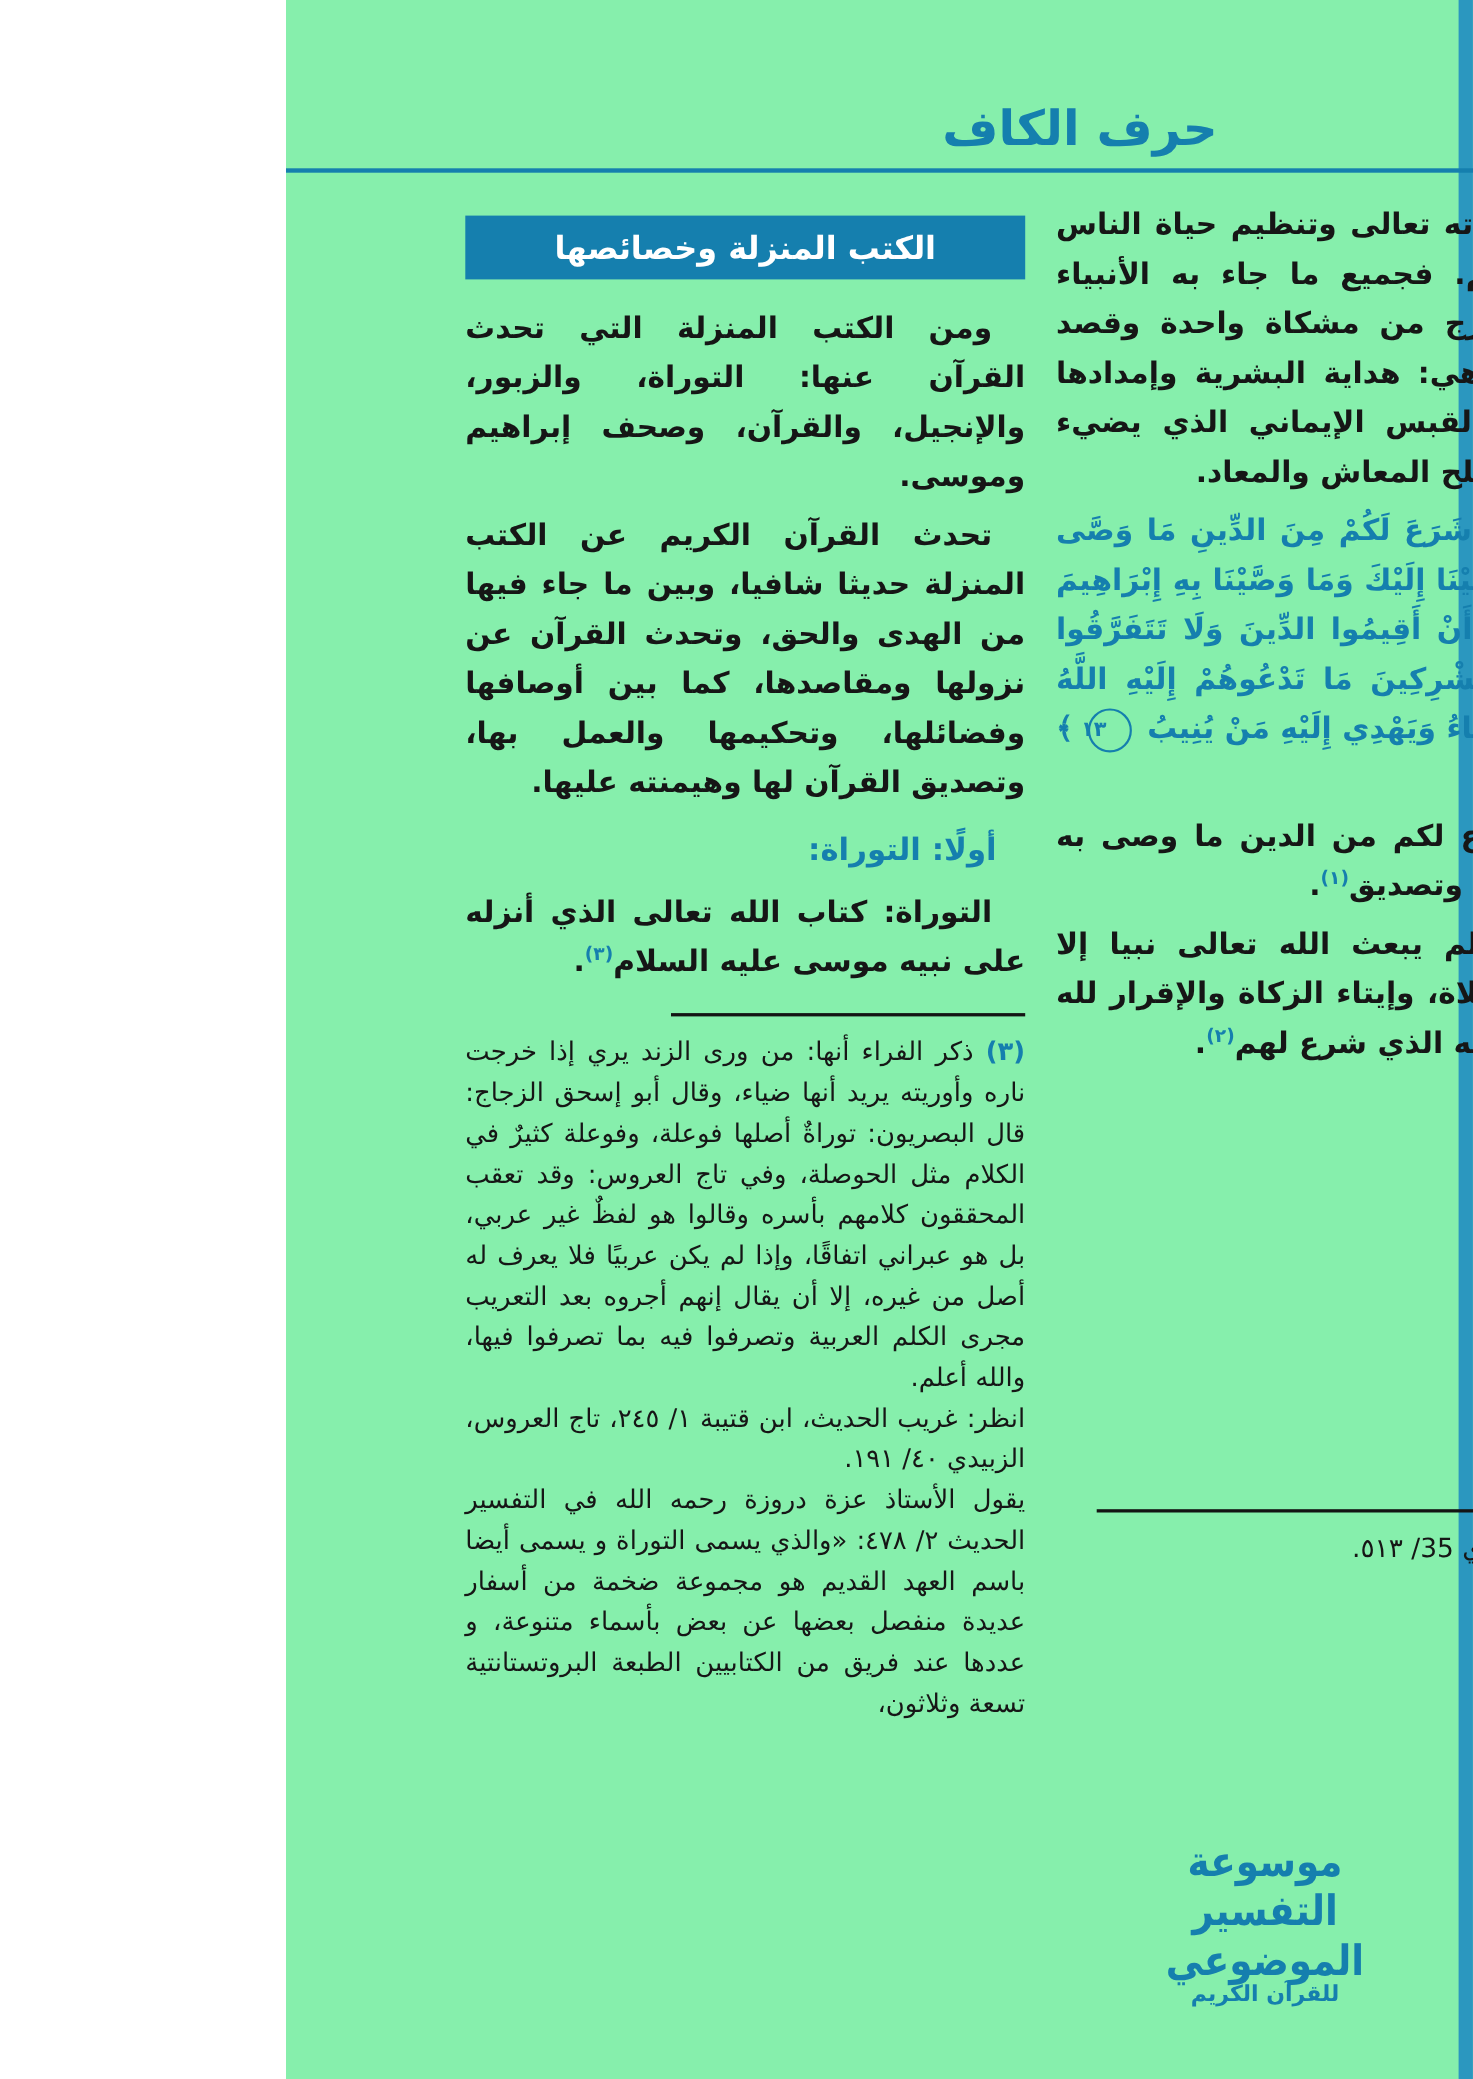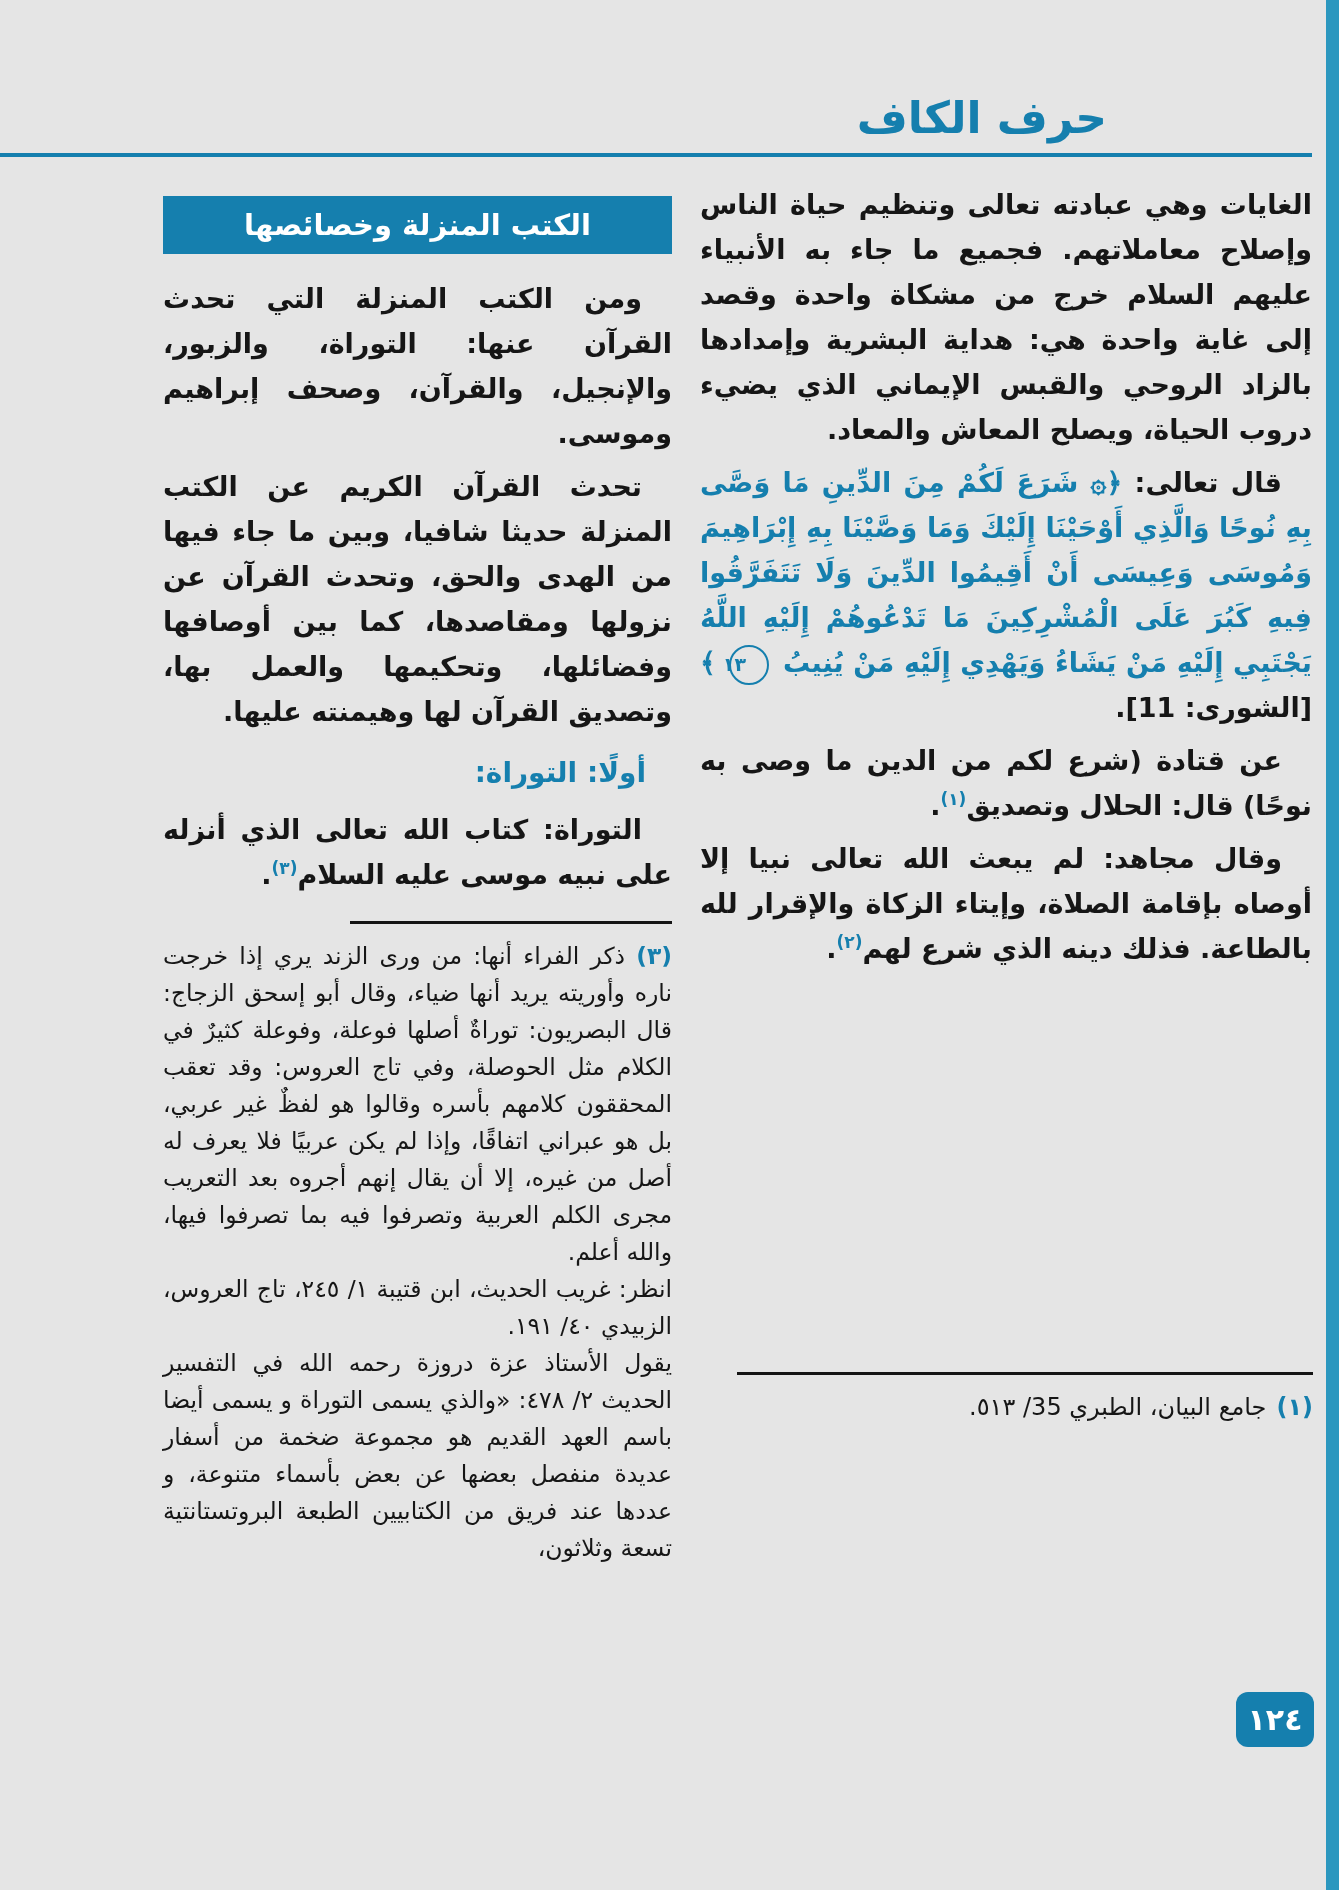--- a/index.html
+++ b/index.html
@@ -1,19 +1,19 @@
 <!DOCTYPE html>
 <html lang="ar" dir="rtl"><head>
 <meta charset="utf-8">
 <style>
   html,body { margin:0; padding:0; background:#ffffff; }
   .page {
     position:relative;
-    width:1339px; height:1890px;
-    background:#e5e5e5;
+    width:1079px; height:1890px;
+    background:#86efac;
     overflow:hidden;
     direction:rtl;
     font-family:"DejaVu Sans", sans-serif;
     color:#161616;
   }
 
   
   .edge-strip {
     position:absolute; top:0; right:0;
     width:13px; height:100%;
@@ -149,16 +149,20 @@
       <p>انظر: غريب الحديث، ابن قتيبة ١/ ٢٤٥، تاج العروس، الزبيدي ٤٠/ ١٩١.</p>
       <p>يقول الأستاذ عزة دروزة رحمه الله في التفسير الحديث ٢/ ٤٧٨: «والذي يسمى التوراة و يسمى أيضا باسم العهد القديم هو مجموعة ضخمة من أسفار عديدة منفصل بعضها عن بعض بأسماء متنوعة، و عددها عند فريق من الكتابيين الطبعة البروتستانتية تسعة وثلاثون،</p>
     </div>
   </div>
 
   <div class="refs-block">
     <div class="refs-rule"></div>
     <div class="ref-line"><span class="ref-num">(١)</span><span>جامع البيان، الطبري 35/ ٥١٣.</span></div>
   </div>
 
+  <div class="emblem">
+    <div class="emblem-line1">موسوعة التفسير الموضوعي</div>
+    <div class="emblem-line2">للقرآن الكريم</div>
+  </div>
 
   <div class="page-badge">١٢٤</div>
 
 </div>
 
 </body></html>

